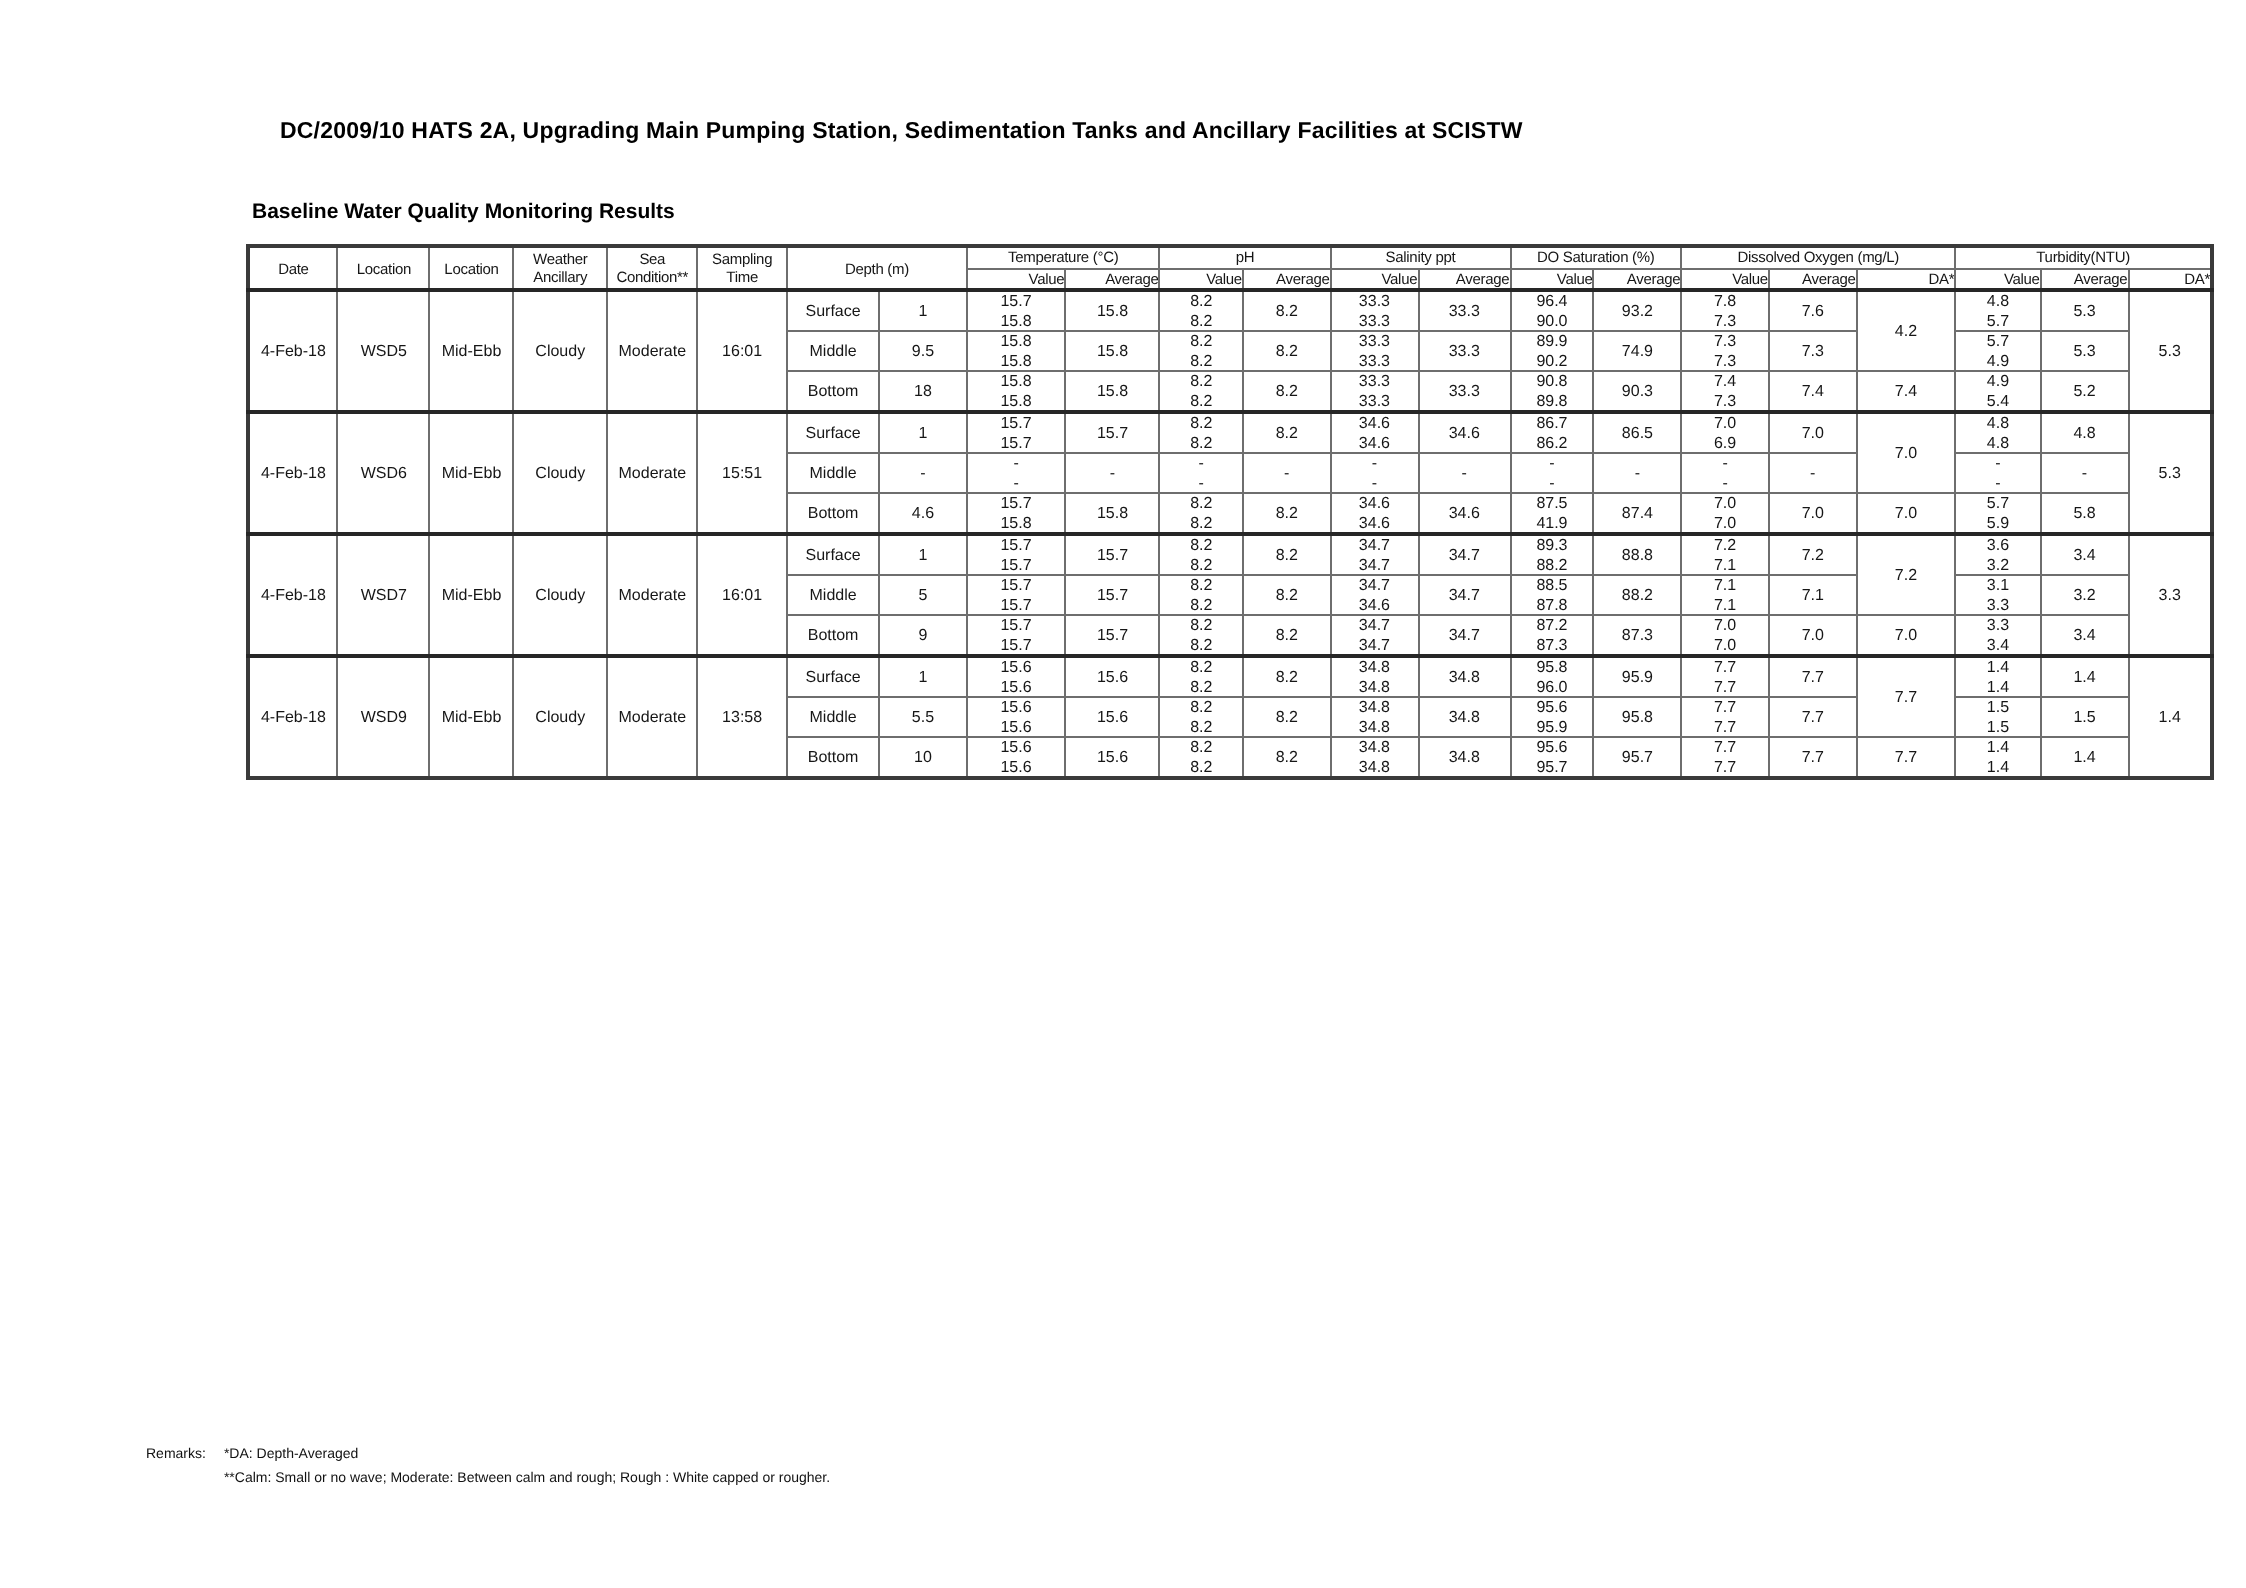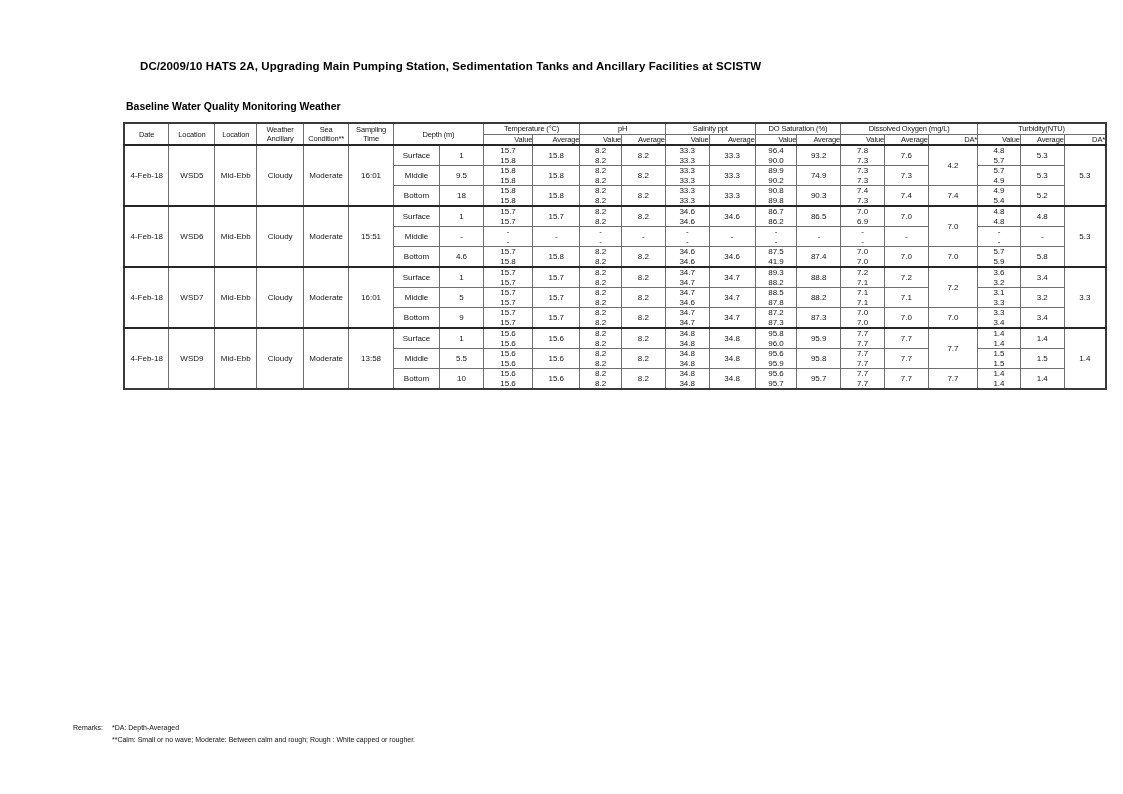--- a/index.html
+++ b/index.html
@@ -37,21 +37,21 @@
   .remarks {
     position:absolute; left:73px; top:722px;
     font-size:7px; color:#111; display:flex; gap:9px; line-height:12px;
   }
   .remarks .remarks-lines div { white-space:nowrap; }
 </style>
 </head>
 <body>
 
 <div class="doc-title">DC/2009/10 HATS 2A, Upgrading Main Pumping Station, Sedimentation Tanks and Ancillary Facilities at SCISTW</div>
-<div class="doc-subtitle">Baseline Water Quality Monitoring Weather</div>
+<div class="doc-subtitle">Baseline Water Quality Monitoring Results</div>
 
 <table class="results">
   <colgroup>
     <col style="width:41px">
       <col style="width:42px">
       <col style="width:38px">
       <col style="width:43px">
       <col style="width:41px">
       <col style="width:41px">
     <col style="width:42px">

